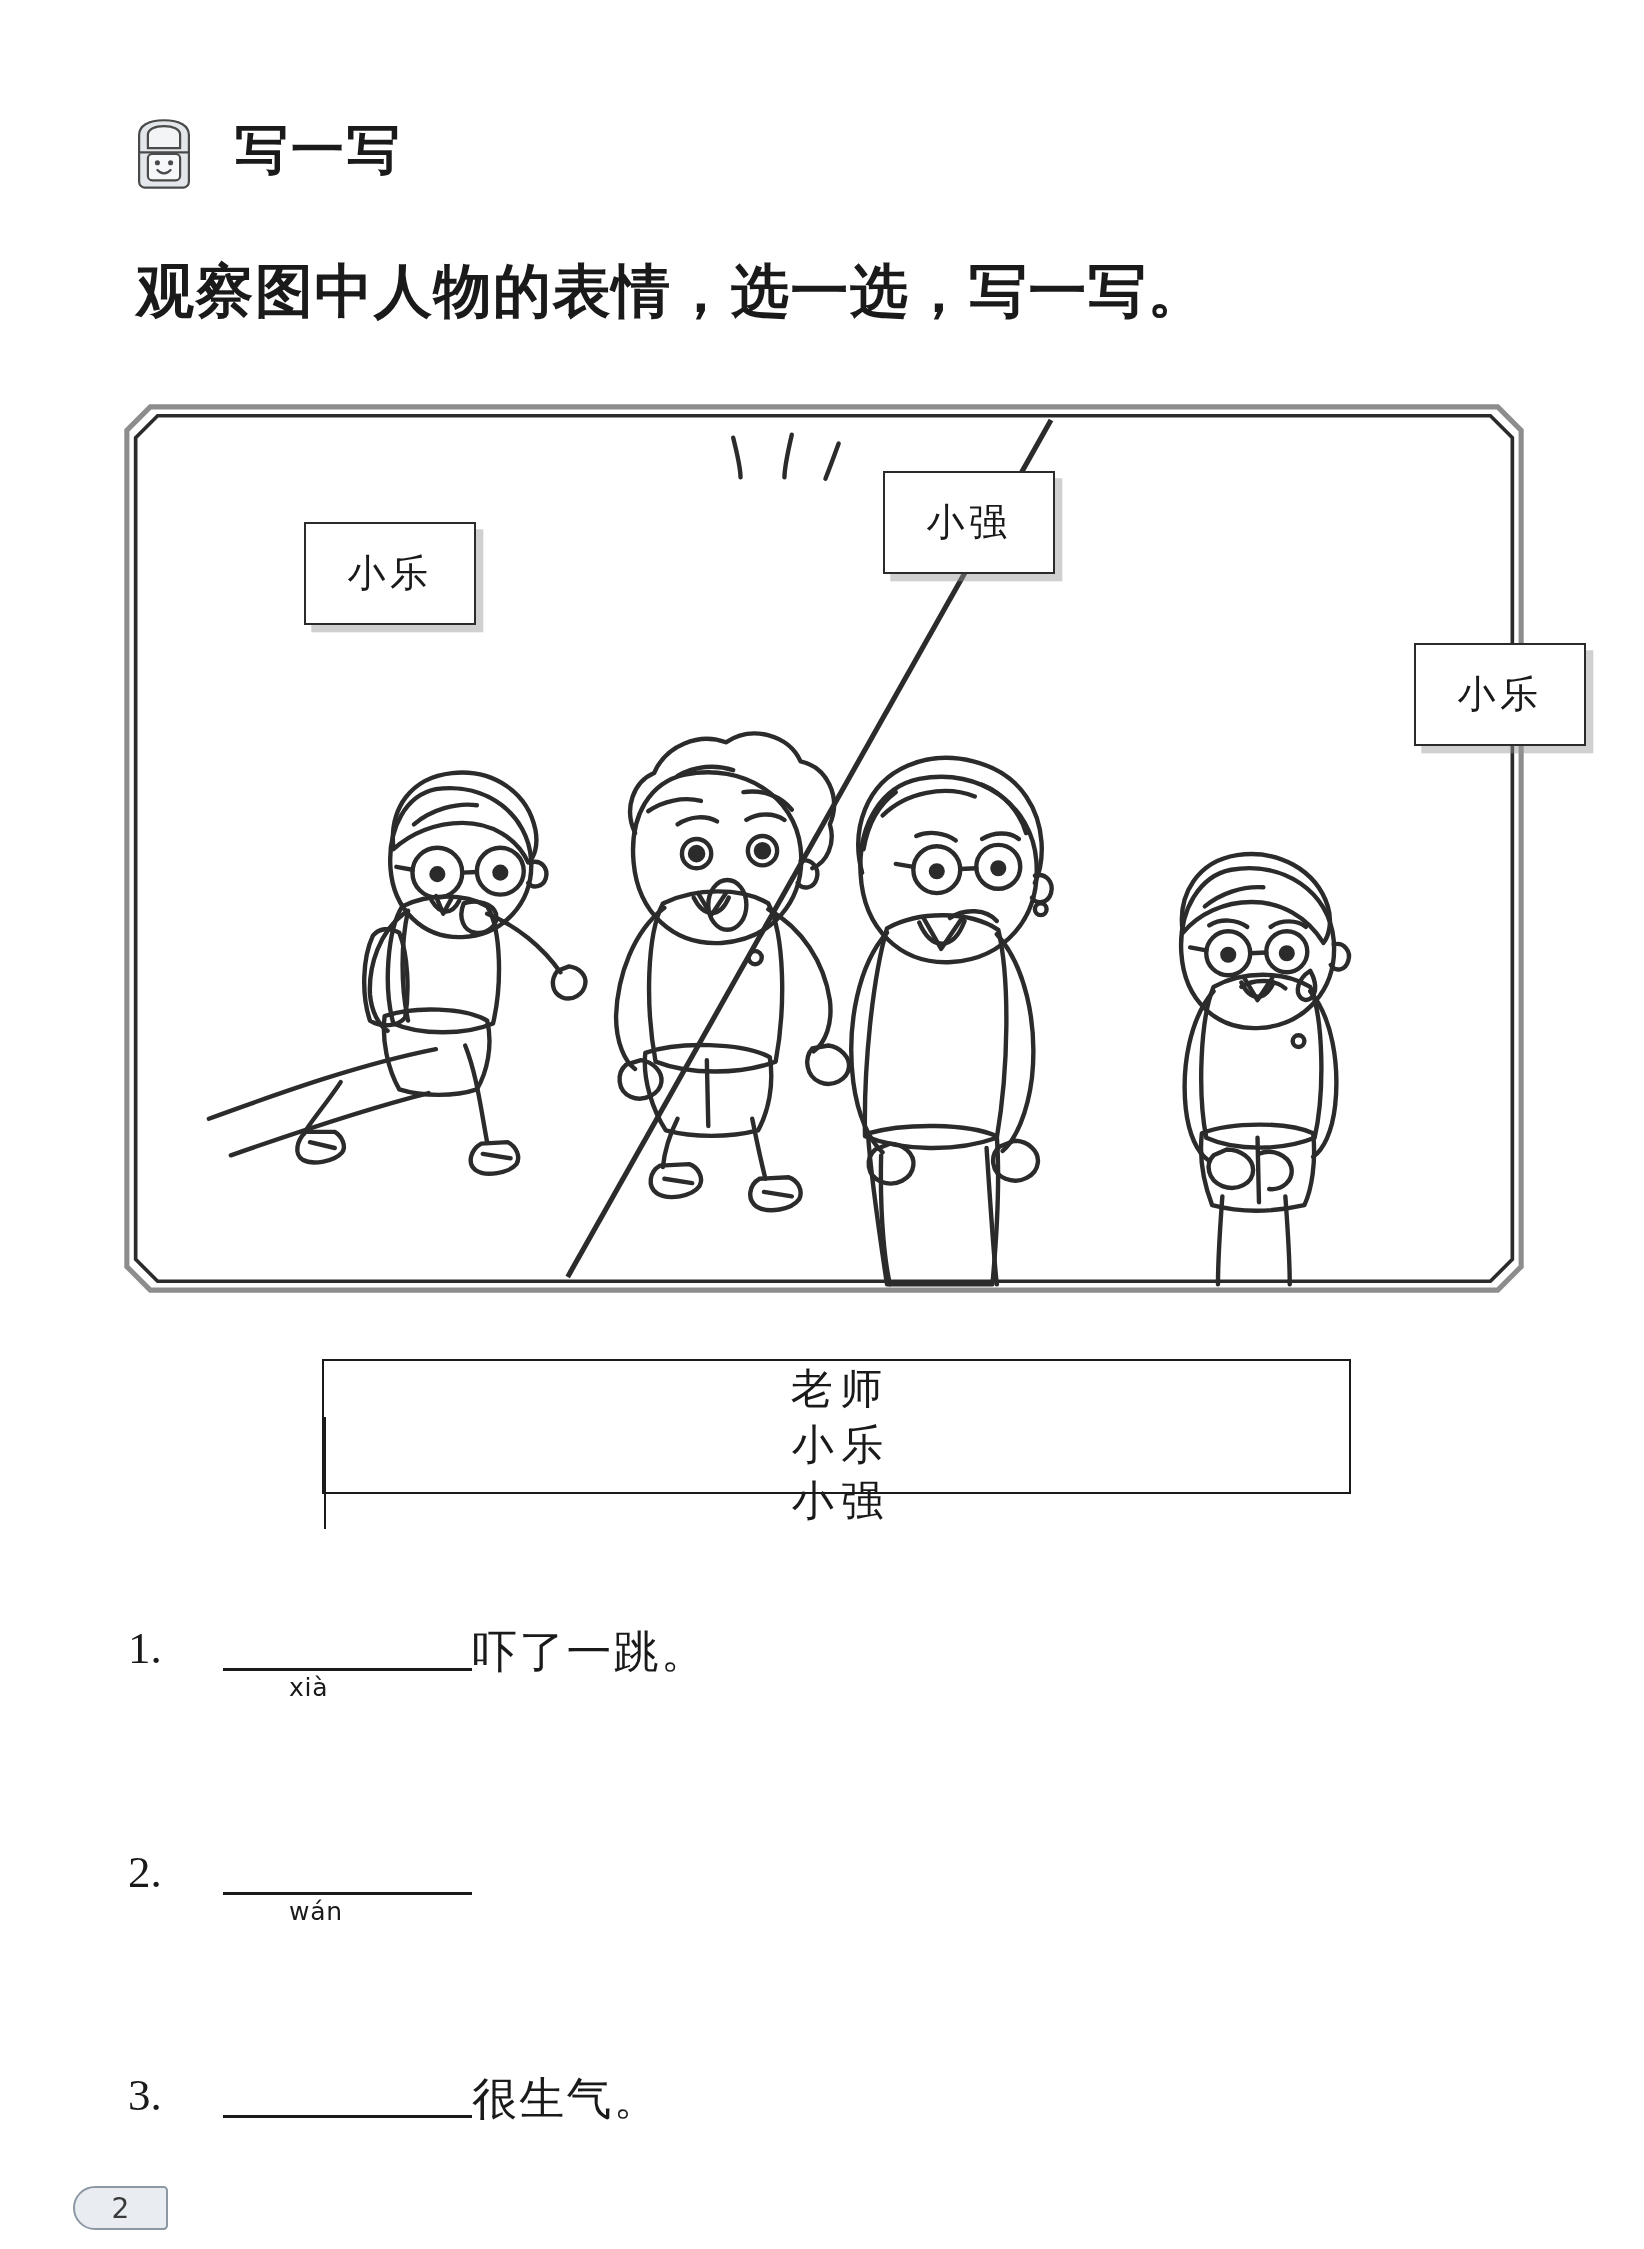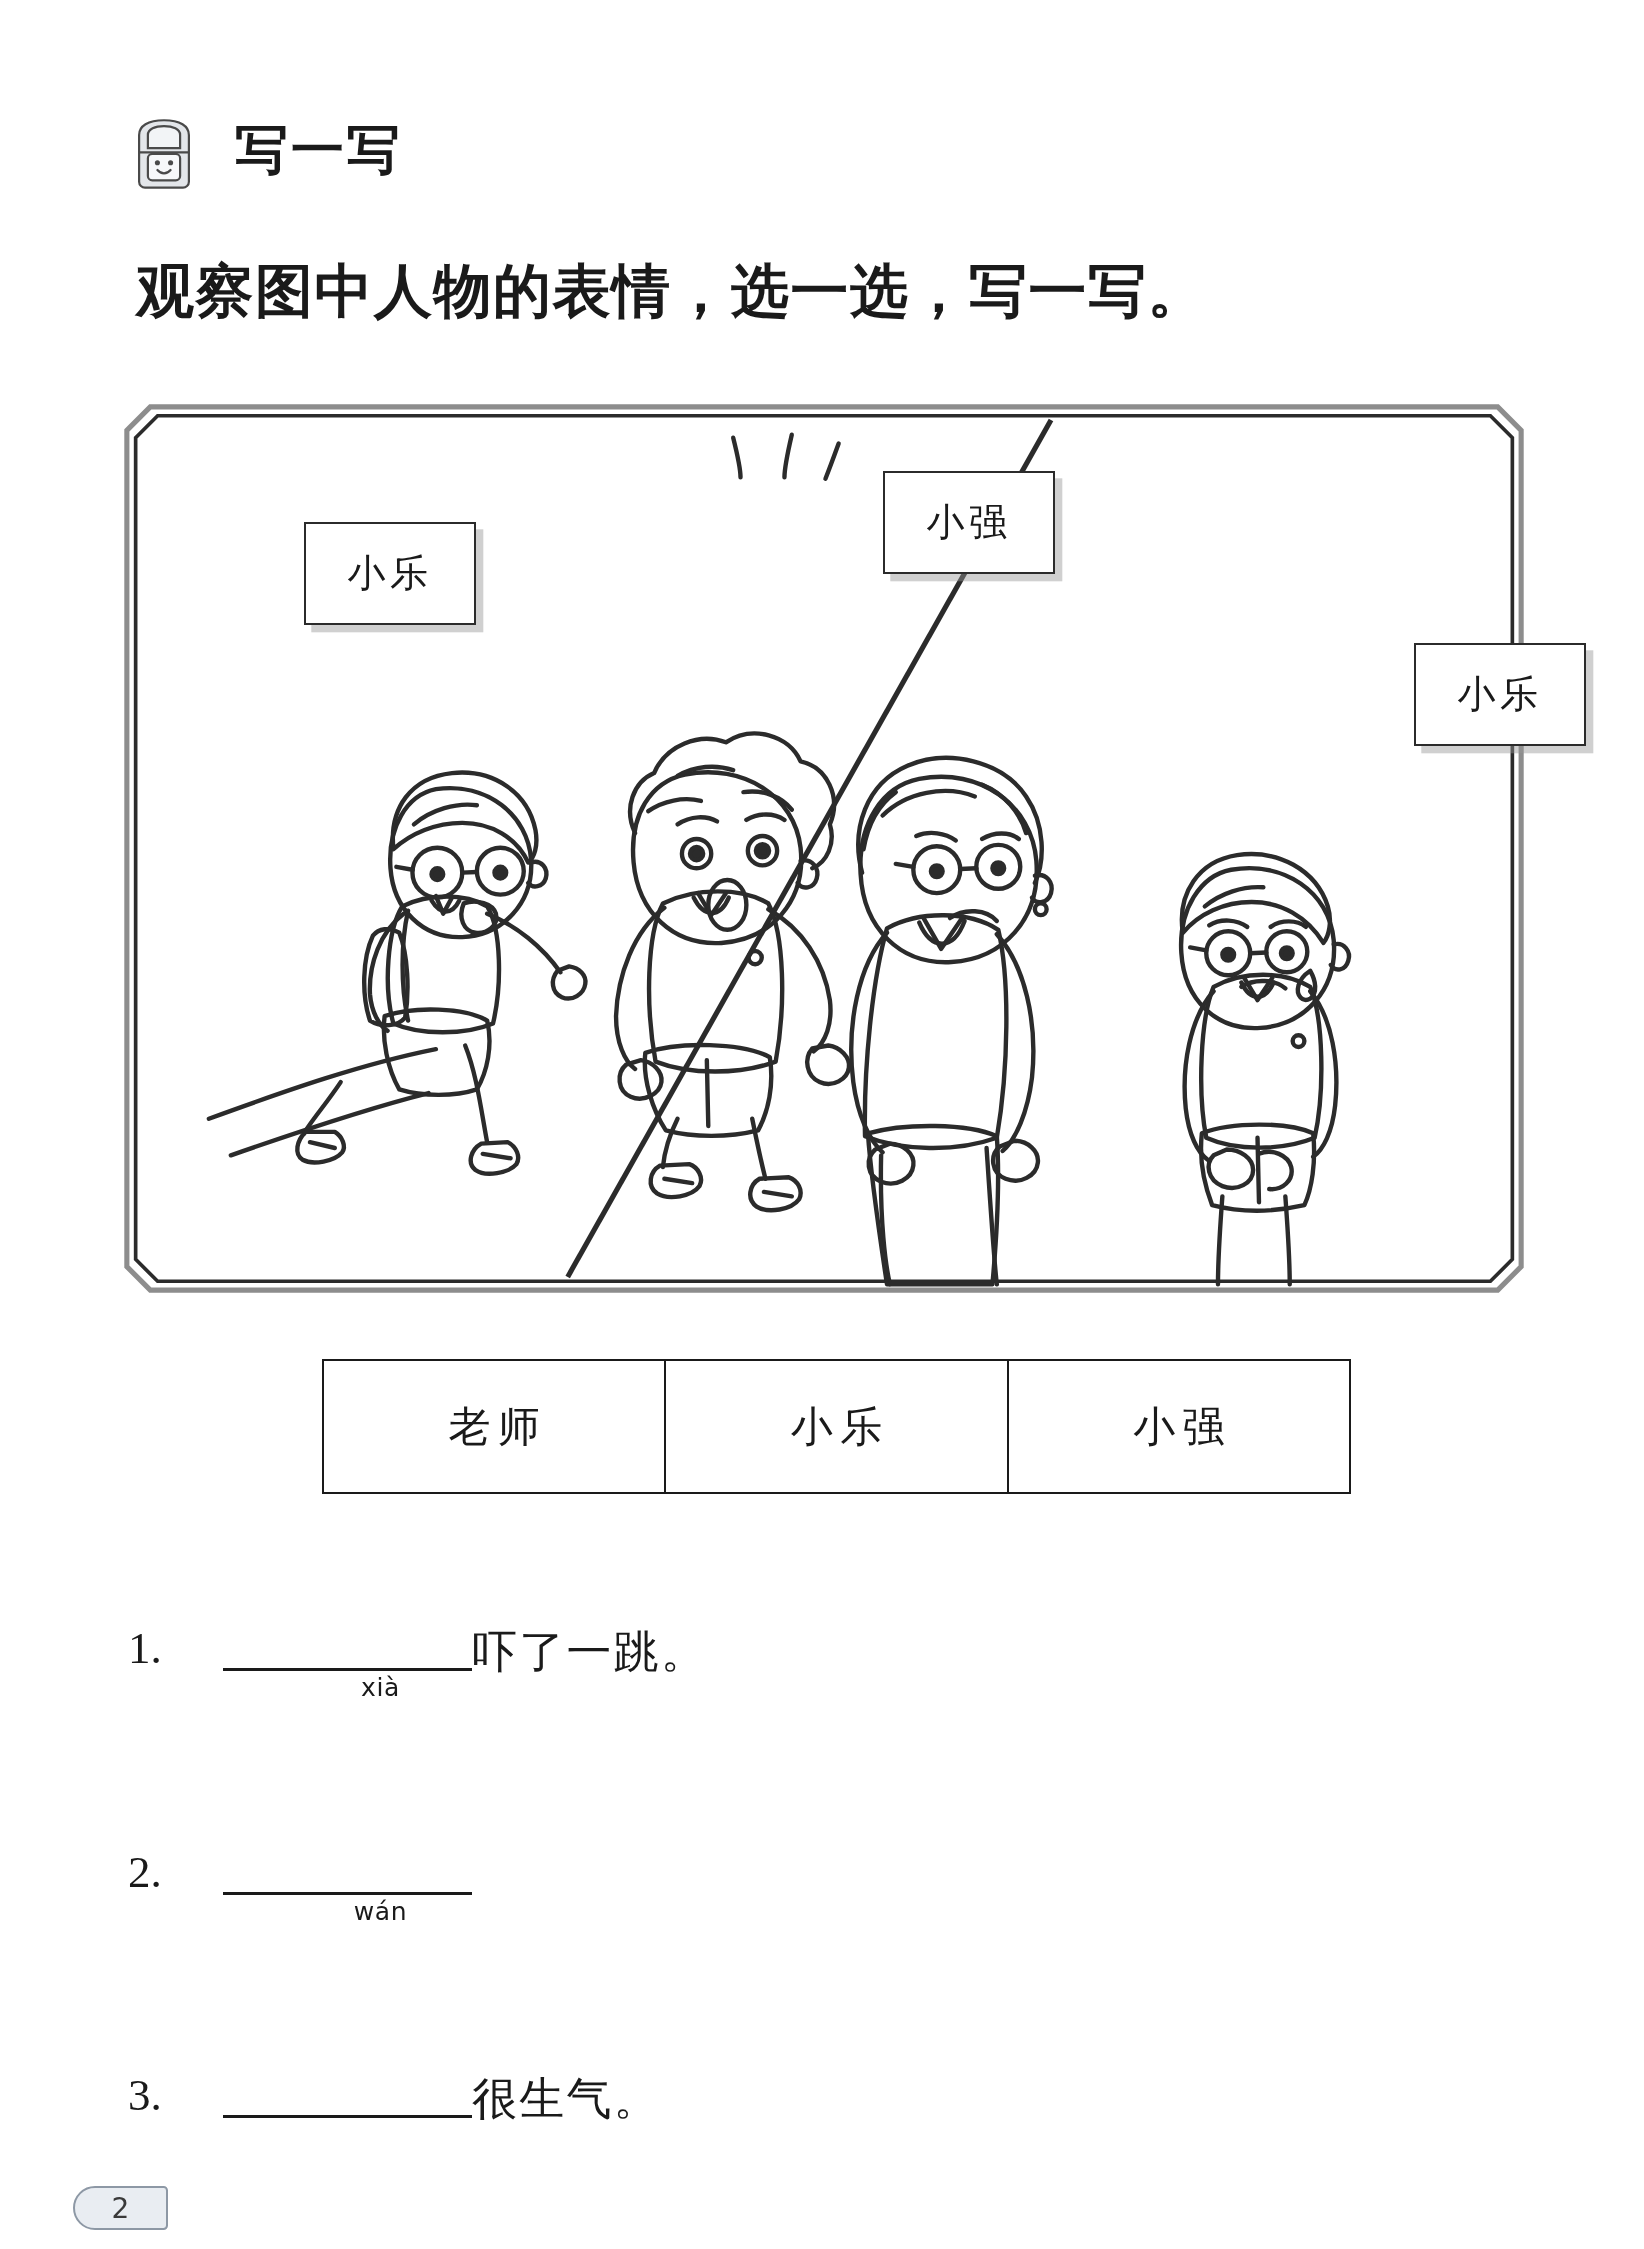--- a/index.html
+++ b/index.html
@@ -77,20 +77,21 @@
   
   .word-bank {
     position: absolute;
     left: 322px;
     top: 1359px;
     width: 1029px;
     height: 135px;
     display: flex;
     border: 2.9px solid #1a1a1a;
     box-sizing: border-box;
+    flex-direction: column;
   }
   .word-bank .cell {
     flex: 1;
     display: flex;
     align-items: center;
     justify-content: center;
     font-family: "DejaVu Sans", sans-serif;
     font-size: 42px;
     letter-spacing: 7.3px;
     text-indent: 7.3px;
@@ -119,21 +120,20 @@
     display: inline-block;
     width: 249px;
     border-bottom: 3.7px solid #1a1a1a;
     height: 45px;
   }
   .pinyin {
     position: absolute;
     left: 0;
     right: 0;
     top: 50px;
-    text-align: center;
     font-size: 25px;
     font-family: "DejaVu Sans", sans-serif;
     letter-spacing: 0.7px;
   }
   .pinyin.offset-right { left: 66px; }
   .q-text {
     font-size: 45px;
     letter-spacing: 2.2px;
     margin-left: 0px;
     line-height: 1;

